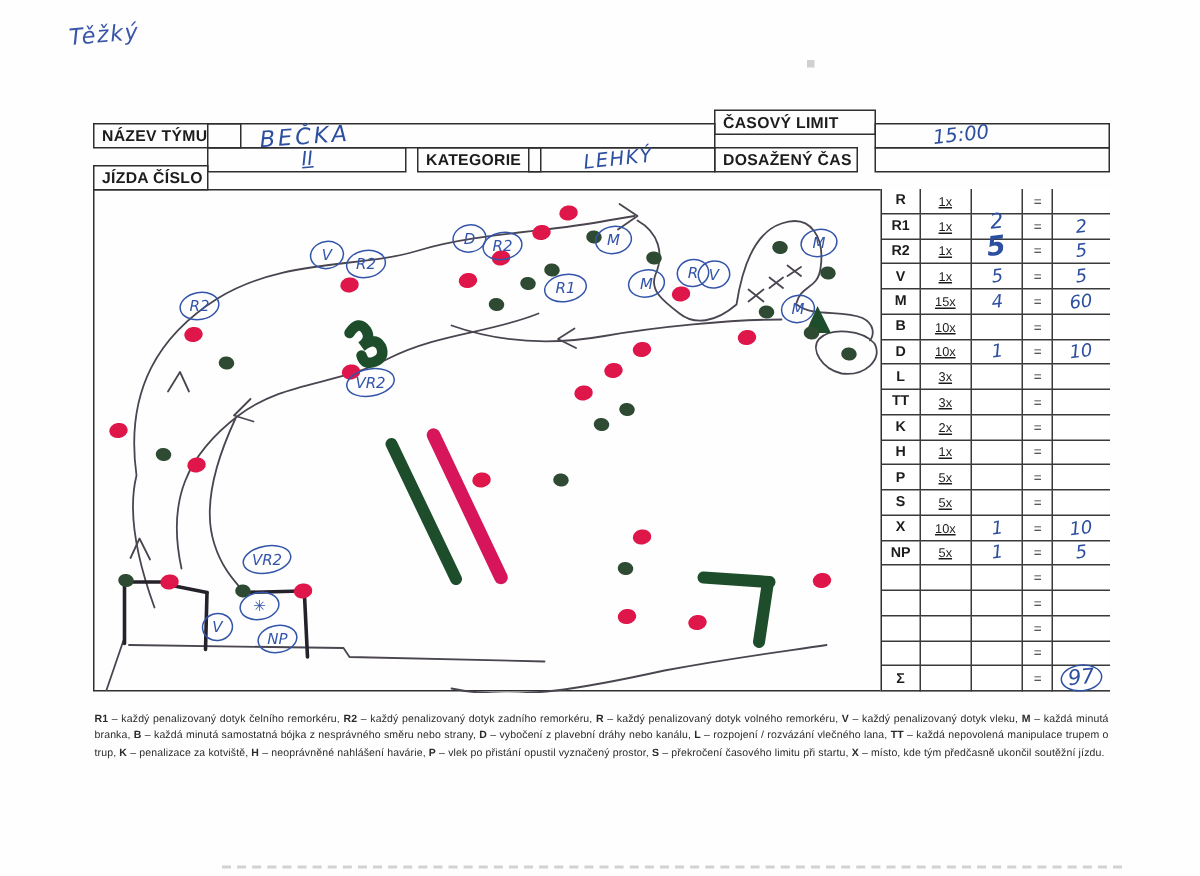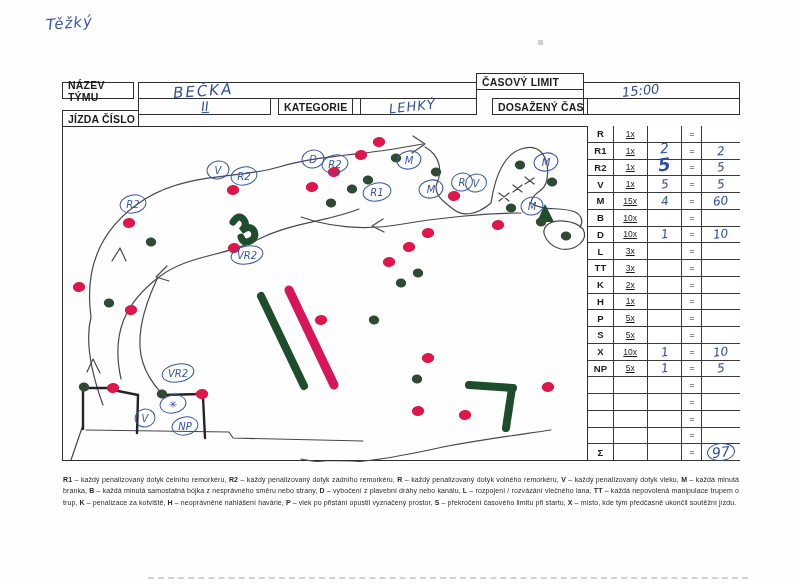--- a/index.html
+++ b/index.html
@@ -41,38 +41,38 @@
   #scanedge{position:absolute;left:148px;top:577px;width:600px;border-top:2px dashed #d2d2d2;}
 </style>
 </head>
 <body>
 
 <div id="page">
 
   <div id="note" class="hand">Těžký</div>
   <div id="speck"></div>
 
-  <div class="hcell hlabel" style="left:62px;top:82px;width:72px;height:17px;">NÁZEV TÝMU</div>
+  <div class="hcell hlabel" style="left:62px;top:82px;width:99px;height:17px;">NÁZEV TÝMU</div>
   <div class="hcell hval" style="left:138px;top:82px;width:339px;height:17px;">
     <span class="hand" style="font-size:15px;margin-left:34px;transform:rotate(-4deg);letter-spacing:2px;">BEČKA</span>
   </div>
   <div class="hcell hlabel" style="left:476px;top:73px;width:108px;height:17px;">ČASOVÝ LIMIT</div>
   <div class="hcell hval" style="left:583px;top:82px;width:157px;height:17px;">
     <span class="hand" style="font-size:13px;margin-left:38px;transform:rotate(-6deg);">15:00</span>
   </div>
 
   <div class="hcell hlabel" style="left:62px;top:110px;width:77px;height:17px;">JÍZDA ČÍSLO</div>
   <div class="hcell hval" style="left:138px;top:98px;width:133px;height:17px;">
     <span class="hand" style="font-size:13px;margin-left:62px;transform:rotate(-5deg);text-decoration:underline;">II</span>
   </div>
   <div class="hcell hlabel" style="left:278px;top:98px;width:83px;height:17px;">KATEGORIE</div>
   <div class="hcell hval" style="left:352px;top:98px;width:125px;height:17px;">
     <span class="hand" style="font-size:13px;margin-left:36px;transform:rotate(-6deg);letter-spacing:1px;">LEHKÝ</span>
   </div>
-  <div class="hcell hlabel" style="left:476px;top:98px;width:96px;height:17px;margin-left:16px;">DOSAŽENÝ ČAS</div>
+  <div class="hcell hlabel" style="left:476px;top:98px;width:96px;height:17px;">DOSAŽENÝ ČAS</div>
   <div class="hcell hval" style="left:583px;top:98px;width:157px;height:17px;">
     <span class="hand"></span>
   </div>
 
   <div id="mapbox">
     <svg id="mapsvg" width="678" height="335" viewBox="0 0 678 335">
         <path d="M 40,278 C 28,245 22,214 28,190 C 20,132 44,96 82,72 C 126,45 176,52 216,40 C 256,28 302,28 342,20 L 360,17" fill="none" stroke="#4a4550" stroke-width="1.2" stroke-linecap="round" stroke-linejoin="round"></path>
         <path d="M 350,9 L 362,17 L 349,26" fill="none" stroke="#4a4550" stroke-width="1.2" stroke-linecap="round" stroke-linejoin="round"></path>
         <path d="M 58,252 C 48,206 62,176 96,150 C 126,127 162,130 196,112 C 230,95 264,95 296,82" fill="none" stroke="#4a4550" stroke-width="1.2" stroke-linecap="round" stroke-linejoin="round"></path>
         <path d="M 24,245 L 30,232 L 37,246" fill="none" stroke="#4a4550" stroke-width="1.2" stroke-linecap="round" stroke-linejoin="round"></path>

